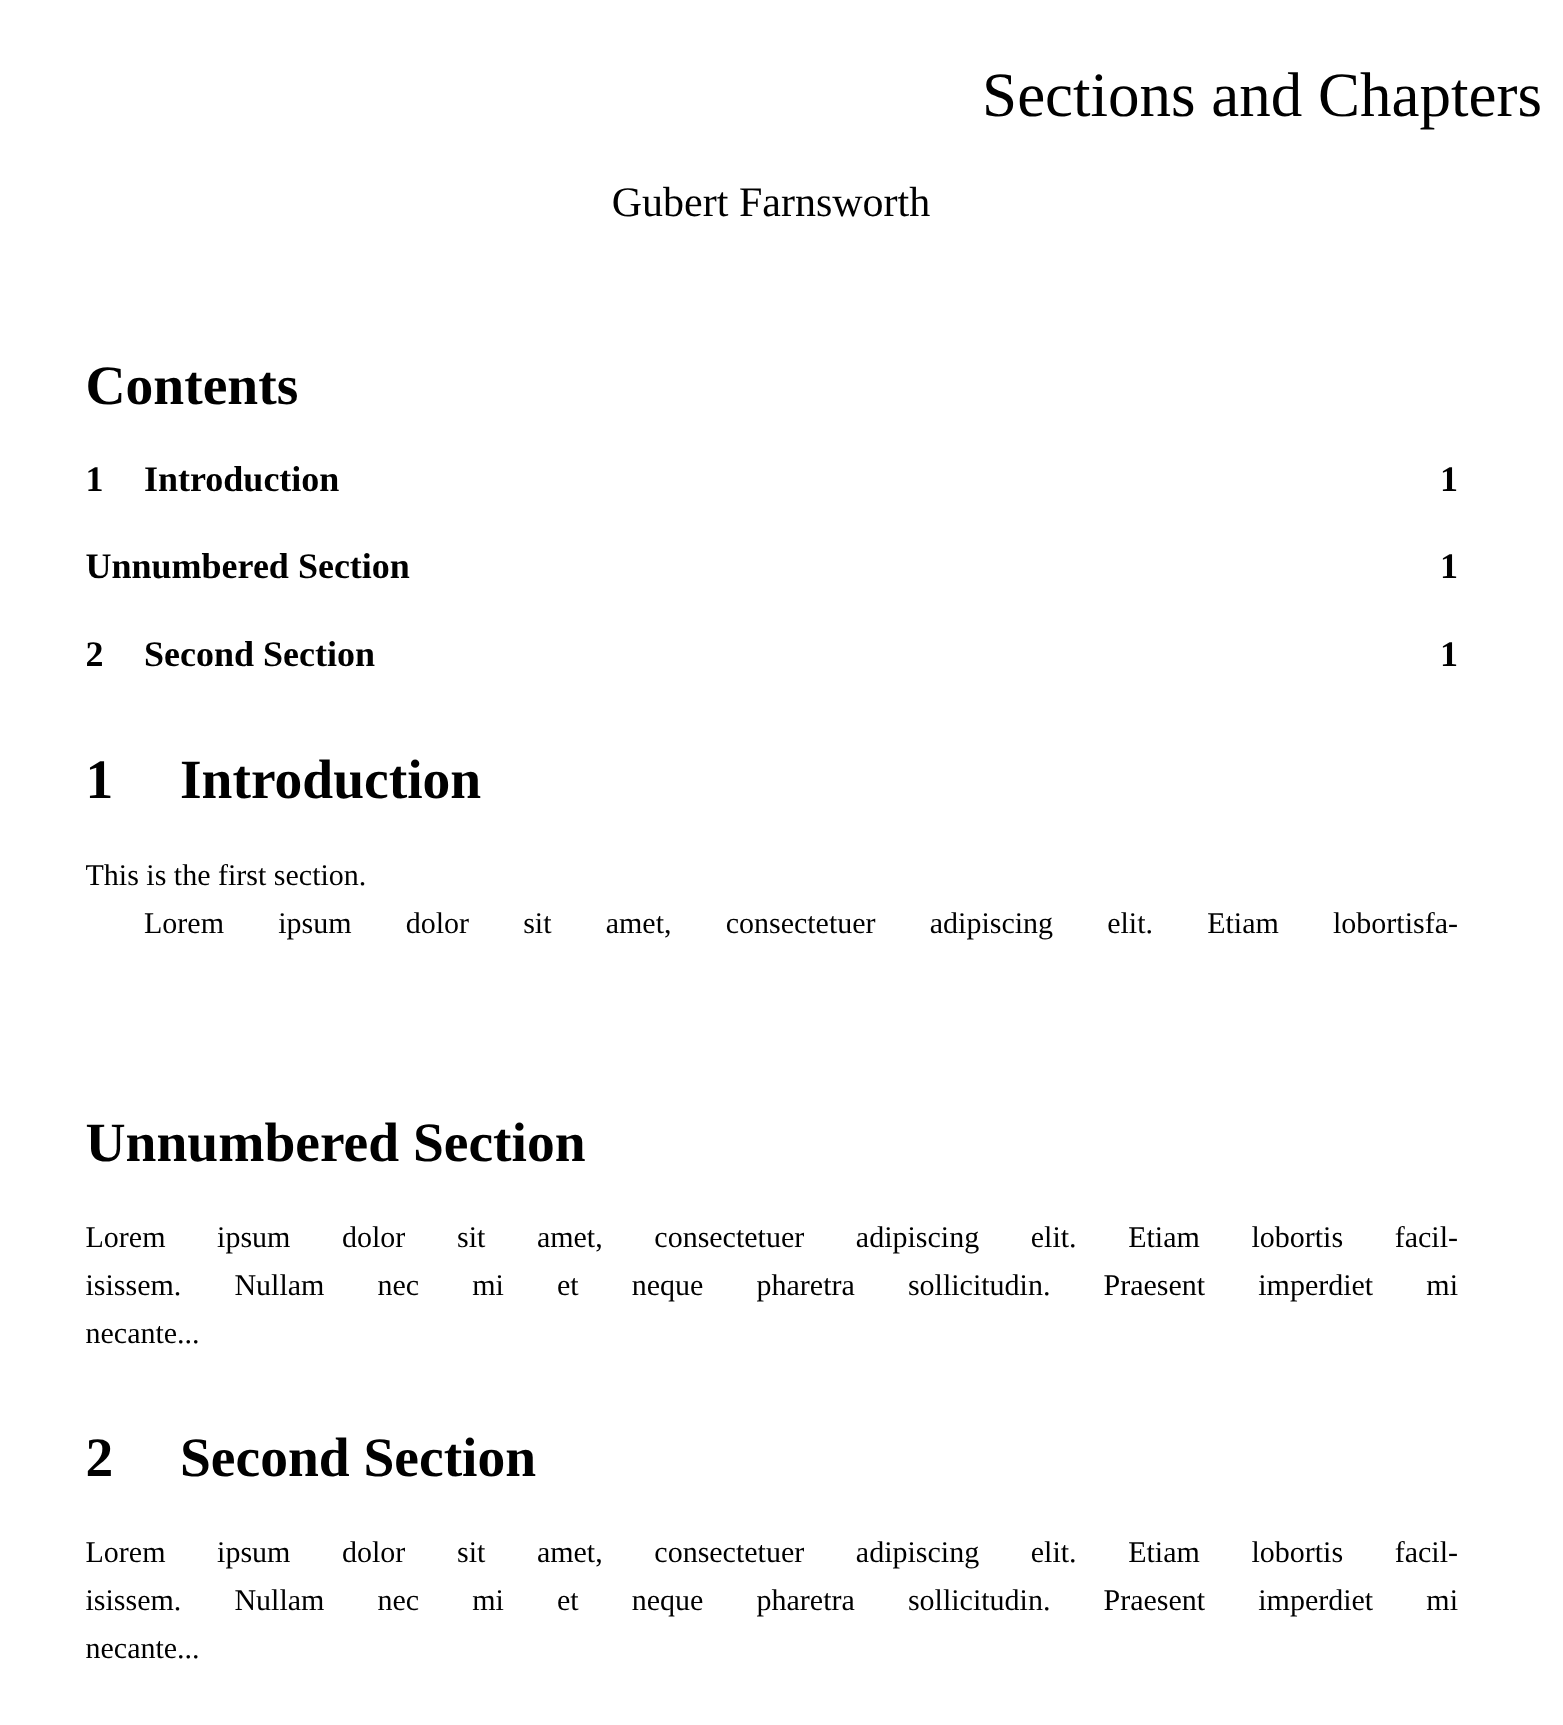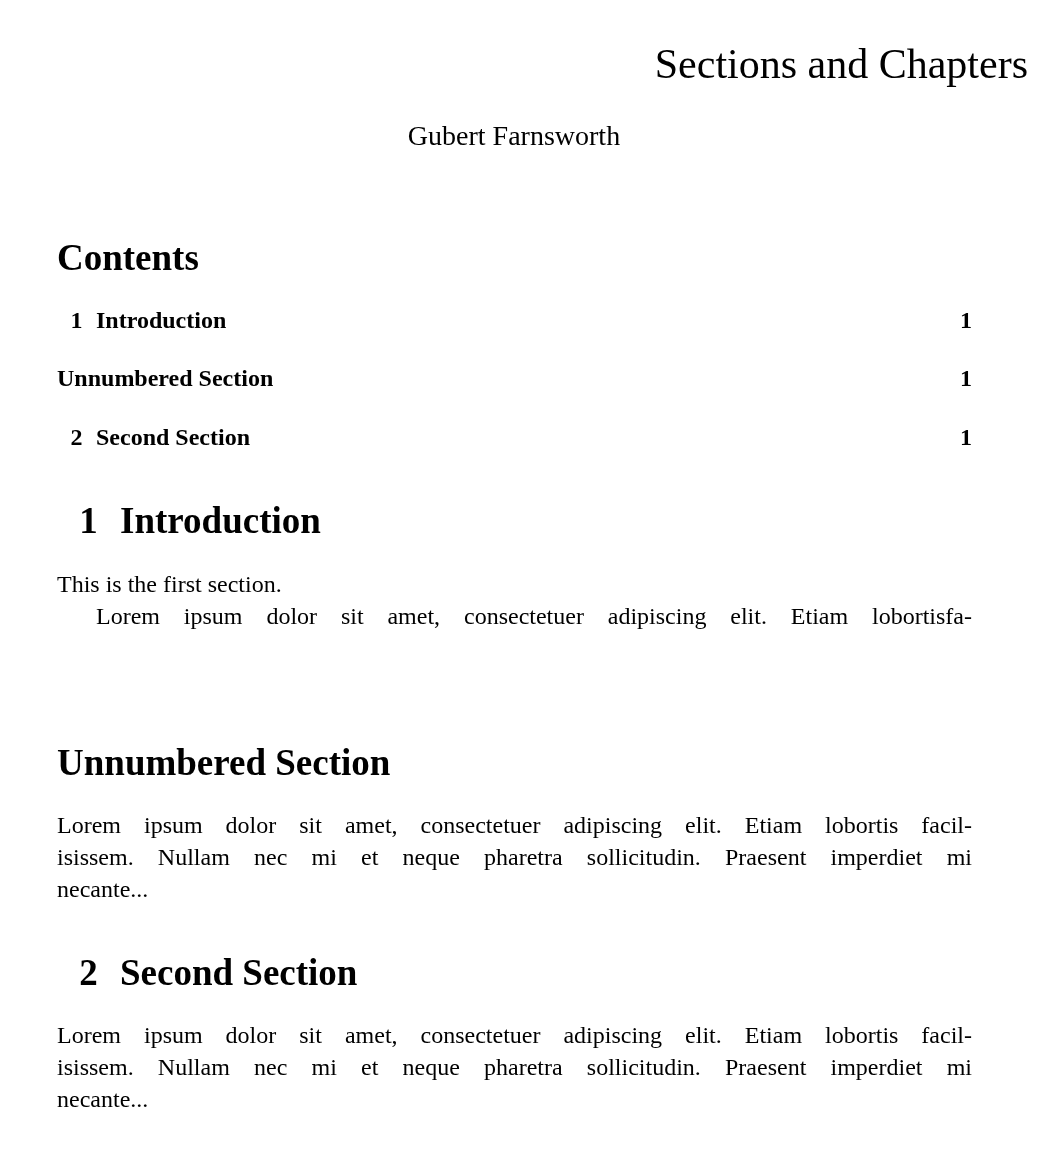--- a/index.html
+++ b/index.html
@@ -1,29 +1,29 @@
 <!DOCTYPE html>
 <html><head>
   <meta charset="utf-8">
   <style>
     html, body { margin: 0; padding: 0; background: #ffffff; }
     body {
       width: 1042px; height: 1150px; position: relative; overflow: hidden;
       font-family: "DejaVu Serif", "Liberation Serif", serif;
       color: #000;
     }
-    .abs { position: absolute; text-align: center; }
+    .abs { position: absolute; }
     .title { left: 0; width: 1028px; top: 40px; text-align: right; font-size: 42px; font-family: "Liberation Serif", serif; }
     .author { left: 0; width: 1028px; top: 120px; text-align: center; font-size: 28px; font-family: "Liberation Serif", serif; }
     .contents-h { left: 57px; top: 236px; font-size: 37px; font-weight: bold; font-family: "Liberation Serif", serif; }
     .toc-row { left: 57px; width: 915px; font-size: 24px; font-weight: bold; display: flex; justify-content: space-between; font-family: "Liberation Serif", serif; }
     .toc-num { display: inline-block; width: 39px; }
     .sec-h { left: 57px; font-size: 37px; font-weight: bold; font-family: "Liberation Serif", serif; }
     .sec-num { display: inline-block; width: 63px; }
-    .para { left: 57px; width: 915px; font-size: 24px; line-height: 32px; text-align: justify; font-family: "Liberation Serif", serif; }
+    .para { left: 57px; width: 915px; font-size: 20px; line-height: 32px; text-align: justify; font-family: "Liberation Serif", serif; }
     .para span.line { display: block; text-align-last: justify; white-space: nowrap; }
     .para span.line.last { text-align-last: left; }
     .indent { text-indent: 39px; }
   </style>
 </head>
 <body>
 
 <div class="abs title">Sections and Chapters</div>
 <div class="abs author">Gubert Farnsworth</div>
 

